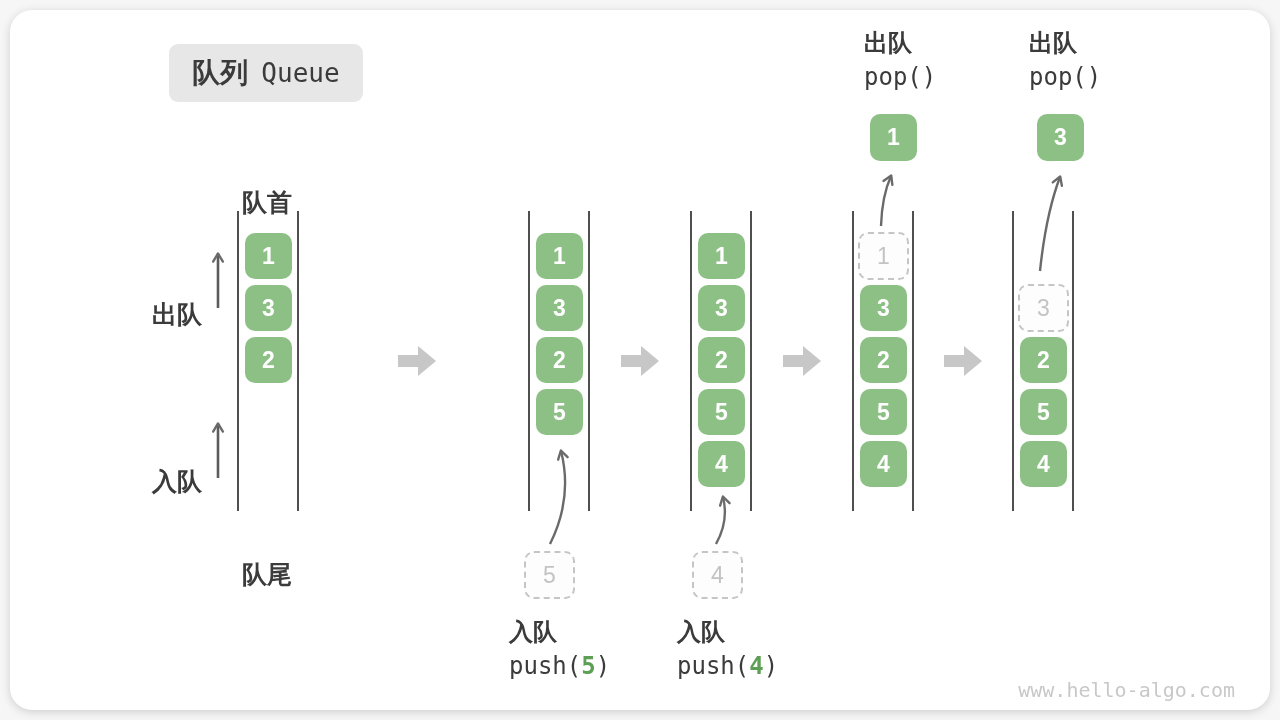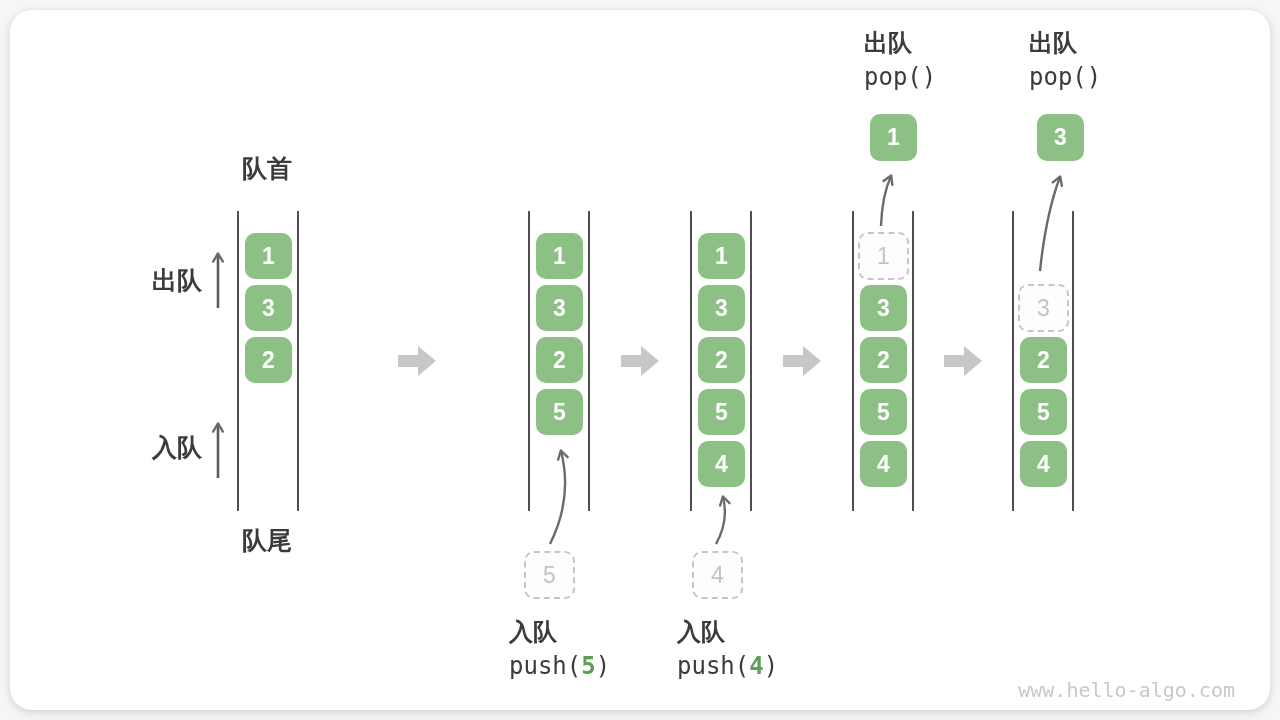--- a/index.html
+++ b/index.html
@@ -25,21 +25,21 @@
   svg.overlay{position:absolute;left:0;top:0;pointer-events:none;}
 
   .title-box{
     position:absolute;left:169px;top:44px;width:194px;height:58px;
     background:var(--title-bg);border-radius:9px;
     display:flex;align-items:center;justify-content:center;gap:13px;
   }
   .title-zh{font-size:28px;font-weight:700;color:var(--label-dark);}
   .title-en{font-family:"DejaVu Sans Mono","Liberation Mono",monospace;font-size:26px;color:var(--label-dark);}
 
-  .side-label{position:absolute;font-size:25px;font-weight:700;color:var(--label-dark);white-space:nowrap;}
+  .side-label{position:absolute;font-size:25px;font-weight:700;color:var(--label-dark);white-space:nowrap;margin-top:34px;}
 
   .channel{
     position:absolute;top:211px;height:300px;width:62px;
     border-left:2px solid var(--channel-line);border-right:2px solid var(--channel-line);
   }
   .qbox{
     position:absolute;width:47px;height:46px;border-radius:10px;
     background:var(--box-green);color:var(--box-text);
     display:flex;align-items:center;justify-content:center;
     font-size:23px;font-weight:700;
@@ -83,20 +83,24 @@
     <polygon points="-19,-6 1,-6 1,-15 19,0 1,15 1,6 -19,6" transform="translate(802,361)" style="fill:var(--block-arrow)"></polygon>
     <polygon points="-19,-6 1,-6 1,-15 19,0 1,15 1,6 -19,6" transform="translate(963,361)" style="fill:var(--block-arrow)"></polygon>
 
     <path d="M550,544 Q573,498 561,451" stroke="#6a6a6a" stroke-width="2.4" fill="none" marker-end="url(#ah)"></path>
     <path d="M716,544 Q729,521 723,497" stroke="#6a6a6a" stroke-width="2.4" fill="none" marker-end="url(#ah)"></path>
 
     <path d="M881,226 Q882,196 891,176" stroke="#6a6a6a" stroke-width="2.4" fill="none" marker-end="url(#ah)"></path>
     <path d="M1040,271 Q1046,214 1060,177" stroke="#6a6a6a" stroke-width="2.4" fill="none" marker-end="url(#ah)"></path>
   </svg>
 
+  <div class="title-box">
+    <span class="title-zh">队列</span>
+    <span class="title-en">Queue</span>
+  </div>
 
   <div class="side-label" style="left:242px;top:152px">队首</div>
   <div class="side-label" style="left:242px;top:524px">队尾</div>
   <div class="side-label" style="left:152px;top:264px">出队</div>
   <div class="side-label" style="left:152px;top:431px">入队</div>
 
   <div class="channel" style="left:237px"></div>
   <div class="qbox" style="left:245px;top:233px">1</div>
   <div class="qbox" style="left:245px;top:285px">3</div>
   <div class="qbox" style="left:245px;top:337px">2</div>

